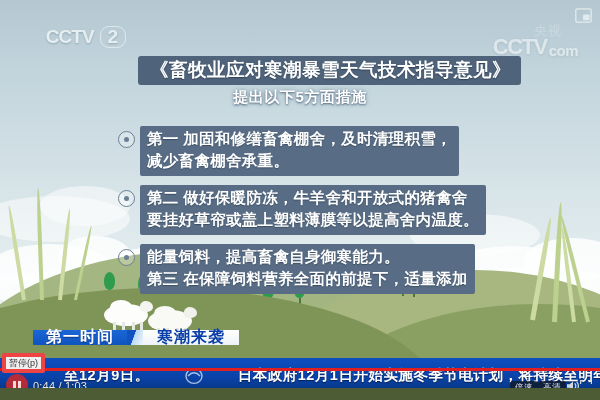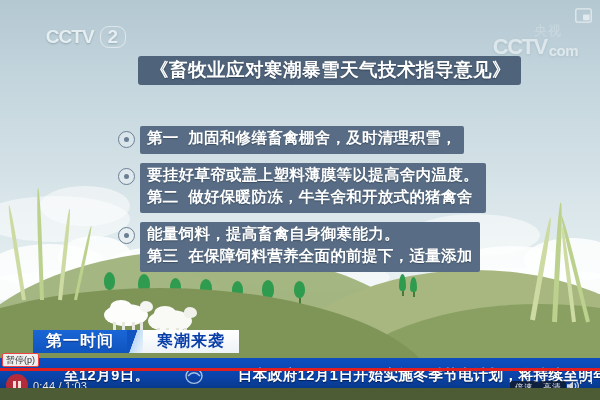--- a/index.html
+++ b/index.html
@@ -153,26 +153,25 @@
   .bullet .dot i{
     width:5px;height:5px;border-radius:50%;background:#6b7f94;display:block;
   }
   .bullet .box{
     background:#586d85;padding:2px 7px 4px 7px;border-radius:2px;
   }
   .bullet .line{
     font-size:15.5px;font-weight:700;color:#ffffff;line-height:22px;
     letter-spacing:.3px;white-space:nowrap;
     text-shadow:0 1px 1px rgba(25,40,55,.45);
-    font-family:Liberation Mono, monospace;
   }
 
   
   #lower-third{
-    position:absolute;left:33px;top:330px;height:23px;display:flex;align-items:stretch;
+    position:absolute;left:33px;top:330px;height:15px;display:flex;align-items:stretch;
   }
   #lt-program{
     background:linear-gradient(180deg,#1a66d6 0%,#0f54c0 100%);
     padding:0 13px;display:flex;align-items:center;
   }
   #lt-program span{
     font-size:16px;font-weight:700;color:#ffffff;letter-spacing:1px;
     text-shadow:0 1px 1px rgba(0,20,60,.5);
   }
   #lt-slash{
@@ -207,21 +206,21 @@
   #progress-bar{
     position:absolute;left:0;top:368px;width:600px;height:3px;
     background:rgba(255,255,255,.25);
   }
   #progress-fill{
     position:absolute;left:0;top:0;height:3px;width:100%;
     background:#e02020;
   }
   #pause-tooltip{
     position:absolute;left:2px;top:353px;
-    background:#f0f0f0;border:1px solid #ef4444;border-radius:2px;
+    background:#f0f0f0;border:4px solid #ef4444;border-radius:2px;
     padding:0 3px;font-size:9px;color:#333;line-height:12px;
     font-family:"Liberation Sans",sans-serif;
   }
   #pause-button{
     position:absolute;left:6px;top:374px;width:22px;height:22px;border-radius:50%;
     background:rgba(210,40,40,.85);display:flex;align-items:center;justify-content:center;
   }
   #pause-button .bars{display:flex;gap:2.5px;}
   #pause-button .bars i{display:block;width:3px;height:9px;background:#ffd8d8;}
   #time-display{
@@ -354,39 +353,43 @@
   <div id="pip-icon">
     <svg width="17" height="15" viewBox="0 0 17 15">
       <rect x="0.8" y="0.8" width="15.4" height="13.4" rx="1.6" fill="none" stroke="#ffffff" stroke-width="1.3"></rect>
       <rect x="8" y="6.6" width="6.6" height="5.6" rx="1" fill="#ffffff"></rect>
     </svg>
   </div>
 
   <div id="headline">
     <div class="t">《畜牧业应对寒潮暴雪天气技术指导意见》</div>
   </div>
+  <div id="subheadline">
+    <span class="s">提出以下5方面措施</span>
+  </div>
 
   <div id="bullets">
 
     <div class="bullet">
       <span class="dot">
           <i></i>
         </span>
       <div class="box">
         <div class="line">第一  加固和修缮畜禽棚舍，及时清理积雪，</div>
+        <div class="line">减少畜禽棚舍承重。</div>
       </div>
     </div>
 
     <div class="bullet">
       <span class="dot">
           <i></i>
         </span>
       <div class="box">
+        <div class="line">第二  做好保暖防冻，牛羊舍和开放式的猪禽舍</div>
         <div class="line">要挂好草帘或盖上塑料薄膜等以提高舍内温度。</div>
-        <div class="line">第二  做好保暖防冻，牛羊舍和开放式的猪禽舍</div>
       </div>
     </div>
 
     <div class="bullet">
       <span class="dot">
           <i></i>
         </span>
       <div class="box">
         <div class="line">能量饲料，提高畜禽自身御寒能力。</div>
         <div class="line">第三  在保障饲料营养全面的前提下，适量添加</div>

